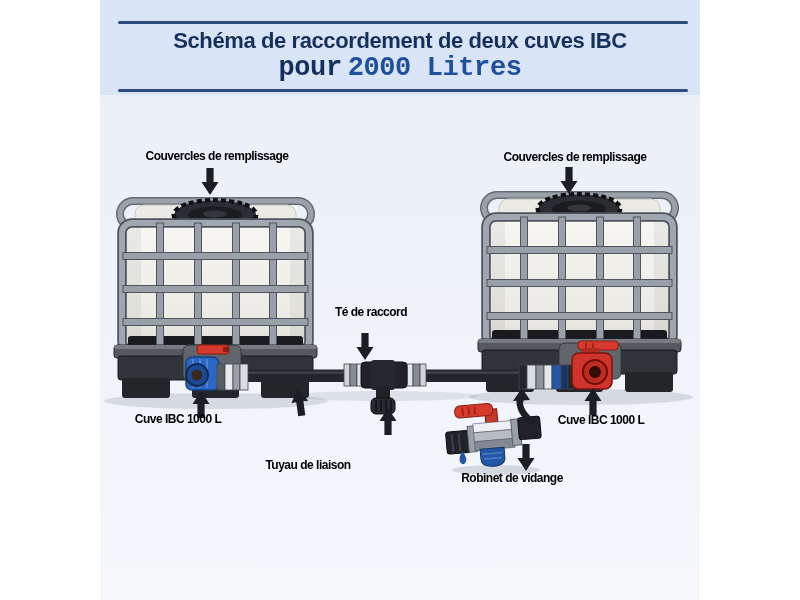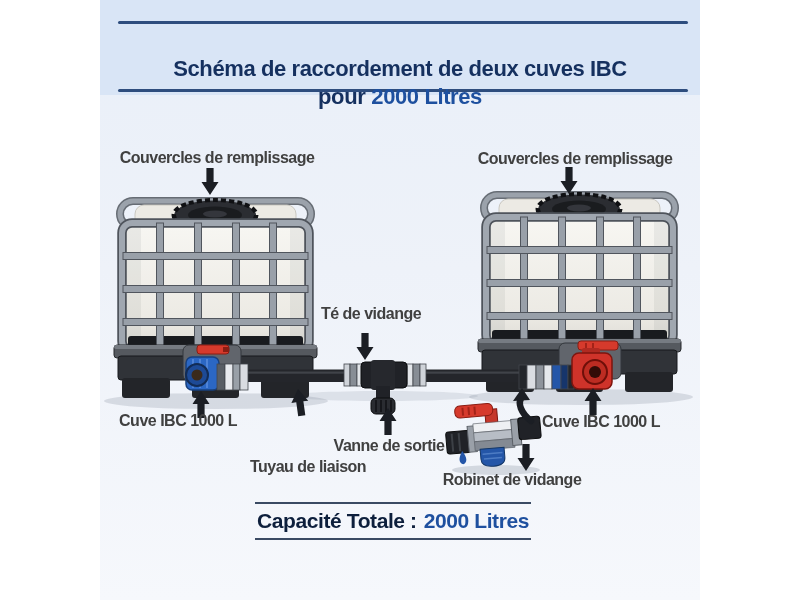--- a/index.html
+++ b/index.html
@@ -5,25 +5,25 @@
   html,body{margin:0;padding:0;background:#ffffff;}
   #stage{position:relative;width:800px;height:600px;background:#ffffff;overflow:hidden;
          font-family:"Liberation Sans",sans-serif;}
   #content{position:absolute;left:100px;top:0;width:600px;height:600px;
            background:linear-gradient(180deg,#e9eff9 0%,#eef2f9 45%,#f6f8fc 100%);}
   #top-strip{position:absolute;left:100px;top:0;width:497px;height:5px;background:#2c3a52;}
   #banner{position:absolute;left:100px;top:0;width:600px;height:95px;background:#d9e5f6;}
   .rule{position:absolute;left:18px;width:570px;height:3px;background:#2e4d7e;border-radius:2px;}
   #rule-top{top:21px;} #rule-bottom{top:89px;}
   #title-block{position:absolute;left:0;top:26px;width:600px;text-align:center;}
-  .t1{font-size:22px;font-weight:bold;letter-spacing:-0.4px;color:#15305f;line-height:29px;margin-top:28px;}
-  .t2{font-size:22px;font-weight:bold;letter-spacing:-0.4px;color:#15305f;line-height:27px;}
+  .t1{font-size:22px;font-weight:bold;letter-spacing:-0.4px;color:#15305f;line-height:29px;}
+  .t2{font-size:27px;font-weight:bold;letter-spacing:-0.4px;color:#15305f;line-height:27px;font-family:Liberation Mono, monospace;}
   .t2 .val{color:#1e509f;margin-left:6px;}
   .lbl{position:absolute;transform:translateX(-50%);white-space:nowrap;
-       font-size:16px;font-weight:bold;letter-spacing:-0.5px;color:#404040;}
+       font-size:12px;font-weight:bold;letter-spacing:-0.5px;color:#000000;}
   #capacity{position:absolute;left:255px;top:502px;width:276px;height:34px;
             border-top:2.5px solid #3a4a63;border-bottom:2.5px solid #3a4a63;
             display:flex;align-items:center;justify-content:center;white-space:nowrap;
             font-size:21px;font-weight:bold;letter-spacing:-0.4px;color:#0d1f3c;}
   #capacity .val{color:#1e509f;margin-left:7px;}
   svg{position:absolute;left:0;top:0;}
 </style>
 </head>
 <body>
 
@@ -194,24 +194,19 @@
       <use href="#arrowDown" transform="translate(298,389) rotate(172)"></use>
       <use href="#arrowDown" transform="translate(388,408) rotate(180)"></use>
       <use href="#arrowDown" transform="translate(593,388) rotate(180)"></use>
       <path d="M 531 421 C 521 413 517 403 522 397" stroke="#1b1e24" stroke-width="6.5" fill="none" stroke-linecap="round"></path>
       <path d="M522,388 L513,401 L530,400 Z"></path>
     </g>
   </svg>
 
   <div class="lbl" style="left:217px;top:149px;">Couvercles de remplissage</div>
   <div class="lbl" style="left:575px;top:150px;">Couvercles de remplissage</div>
-  <div class="lbl" style="left:371px;top:305px;">Té de vidange</div>
+  <div class="lbl" style="left:371px;top:305px;">Té de raccord</div>
   <div class="lbl" style="left:178px;top:412px;">Cuve IBC 1000 L</div>
   <div class="lbl" style="left:308px;top:412px;margin-top:46px;">Tuyau de liaison</div>
-  <div class="lbl" style="left:389px;top:437px;">Vanne de sortie</div>
   <div class="lbl" style="left:601px;top:413px;">Cuve IBC 1000 L</div>
   <div class="lbl" style="left:512px;top:471px;">Robinet de vidange</div>
 
-  <div id="capacity">
-    <span>Capacité Totale :</span>
-      <span class="val">2000 Litres</span>
-  </div>
 </div>
 
 </body></html>

